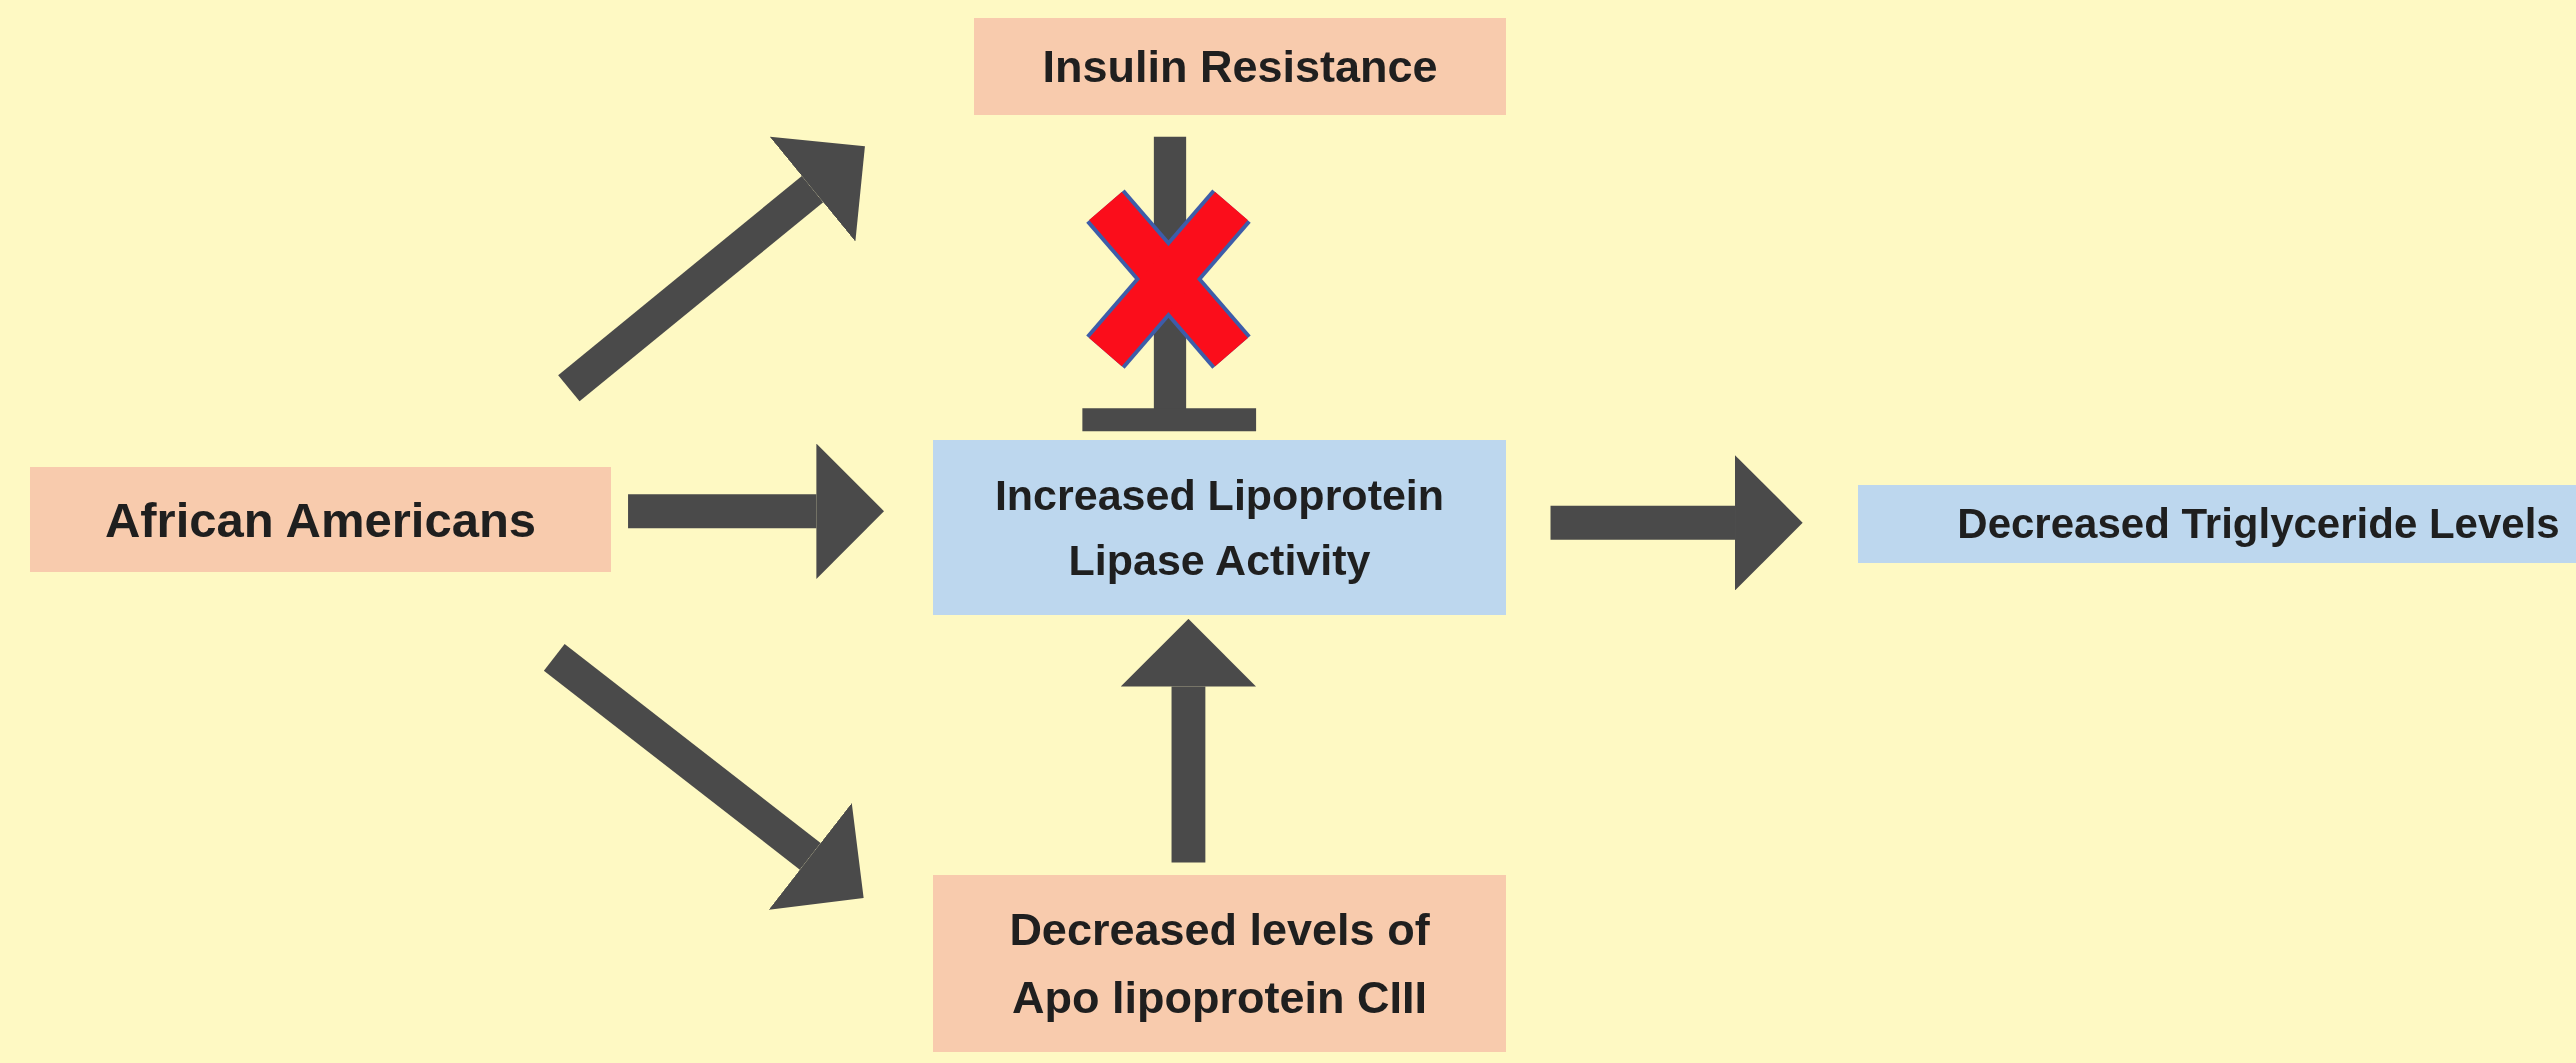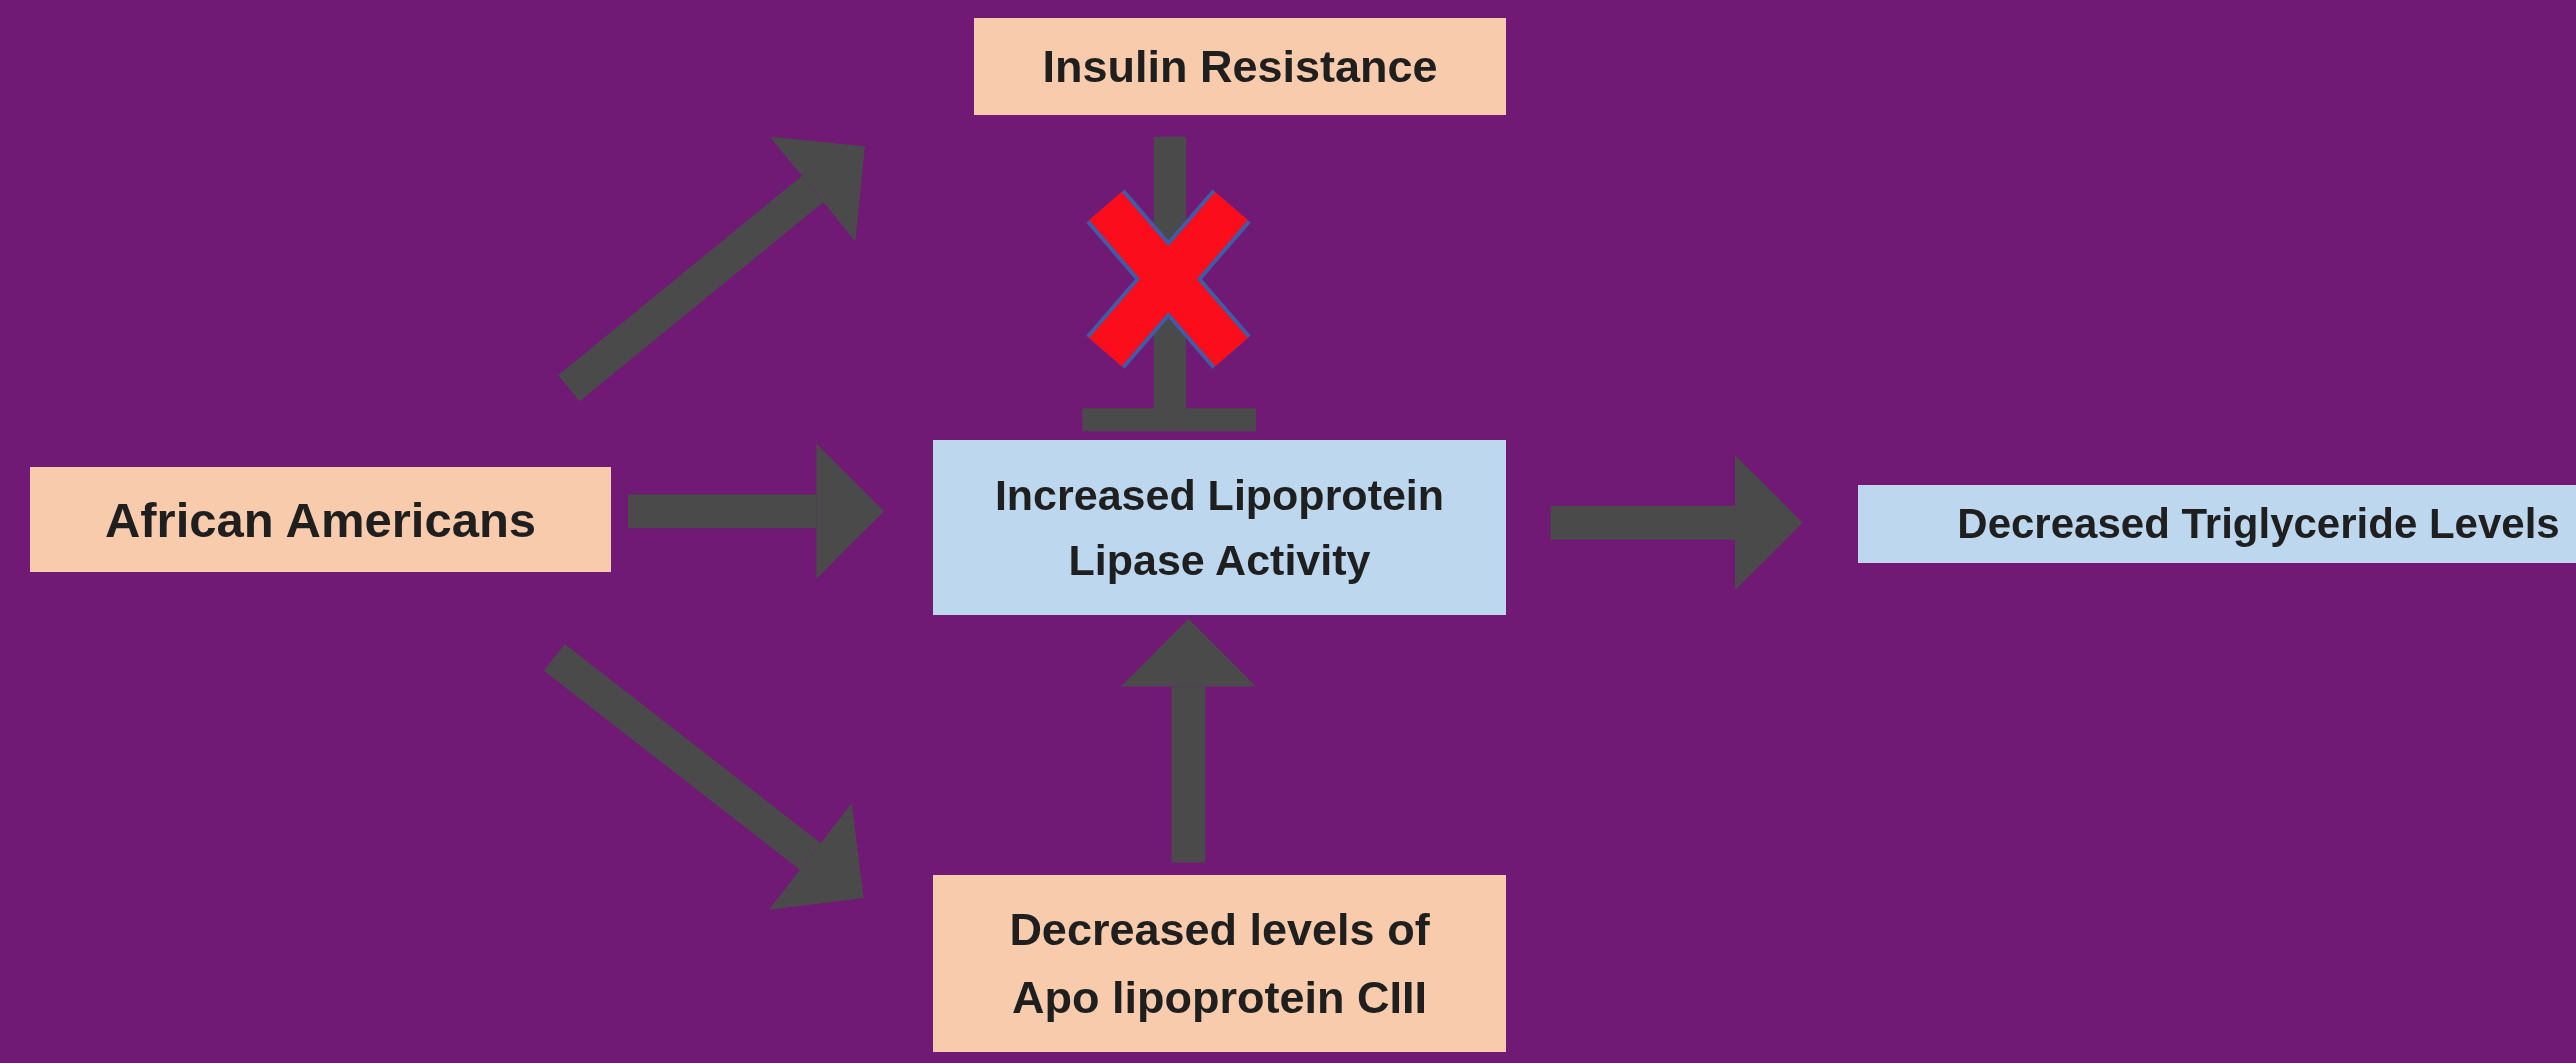--- a/index.html
+++ b/index.html
@@ -1,20 +1,20 @@
 <!DOCTYPE html>
 <html style="--peach: #F8CBAD; --blue: #BDD7EE; --arrow_color: #4A4A4A; --text_color: #1F1F1F; --x_red: #FB0D1B; --x_outline: #3D5DA9;font-size:12.3px"><head>
 <meta charset="utf-8">
 <style>
   html, body { margin: 0; padding: 0; background: #ffffff; }
   .canvas {
     position: relative;
     width: 2576px;
     height: 1064px;
-    background: #701a75;
+    background: #fef9c3;
     font-family: "Liberation Sans", sans-serif;
     overflow: hidden;
   }
   .connectors {
     position: absolute;
     left: 0; top: 0;
     width: 2576px; height: 1064px;
   }
   .node {
     position: absolute;

